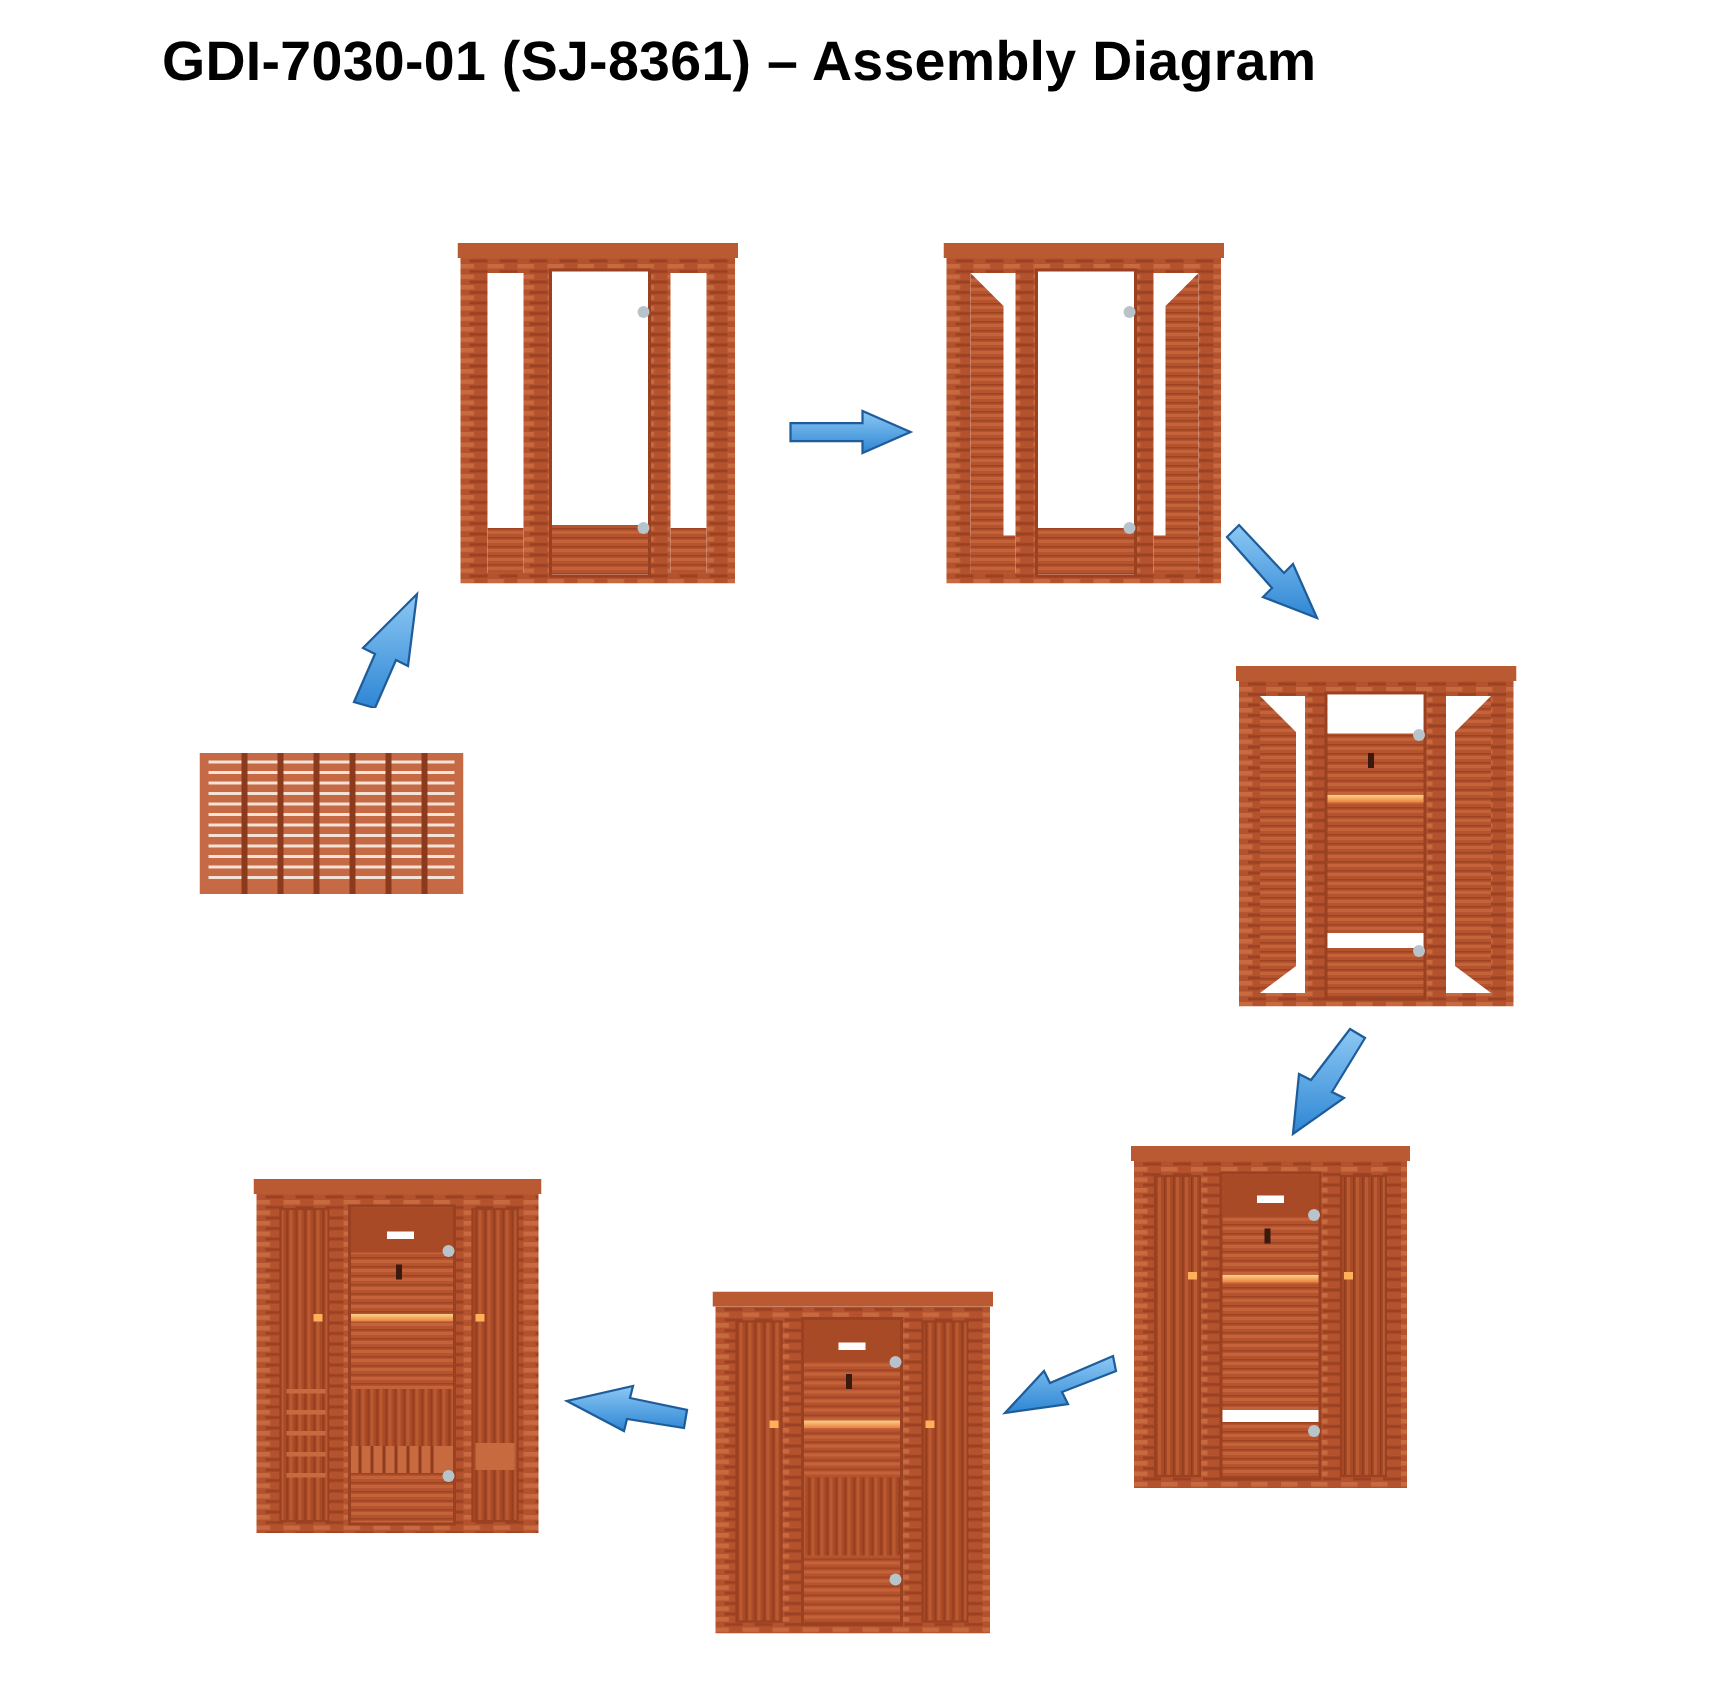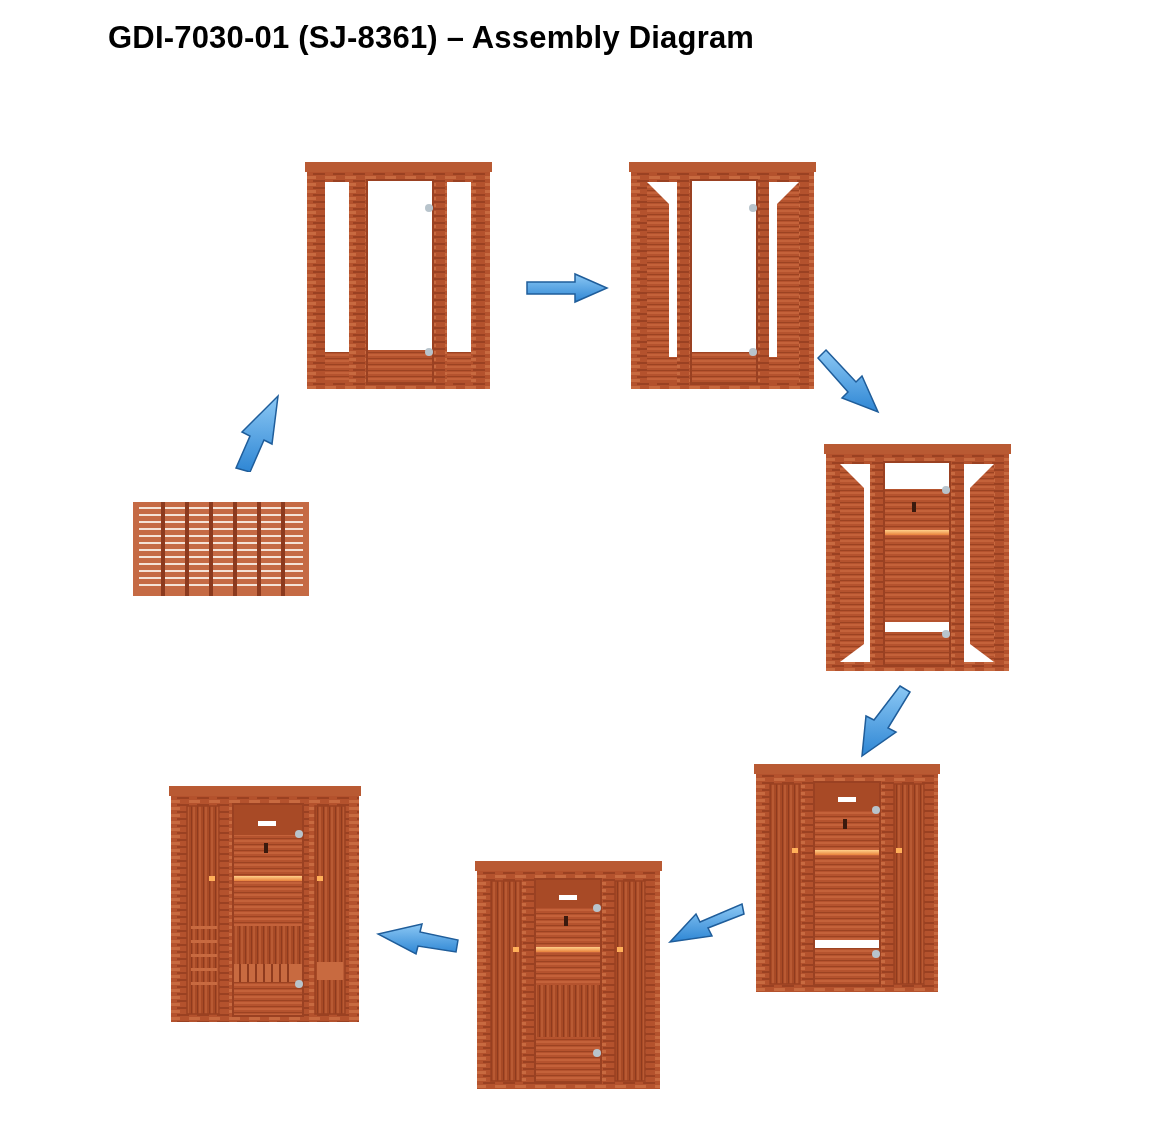--- a/index.html
+++ b/index.html
@@ -1,17 +1,17 @@
 <!DOCTYPE html>
 <html><head>
 <meta charset="utf-8">
 <style>
   html, body { margin:0; padding:0; background:#ffffff; }
   body { width:1152px; height:1138px; position:relative; overflow:hidden; font-family:"Liberation Sans", sans-serif; }
-  .title { position:absolute; left:108px; top:20px; font-size:31px; font-weight:bold; color:#000; letter-spacing:0.2px; white-space:nowrap; }
+  .title { position:absolute; left:108px; top:20px; font-size:37px; font-weight:bold; color:#000; letter-spacing:0.2px; white-space:nowrap; }
   .step { position:absolute; }
   .arrow { position:absolute; }
   svg { display:block; }
 </style>
 </head>
 <body>
 
 <div class="title">GDI-7030-01 (SJ-8361) – Assembly Diagram</div>
 
 <svg width="0" height="0" style="position:absolute">

